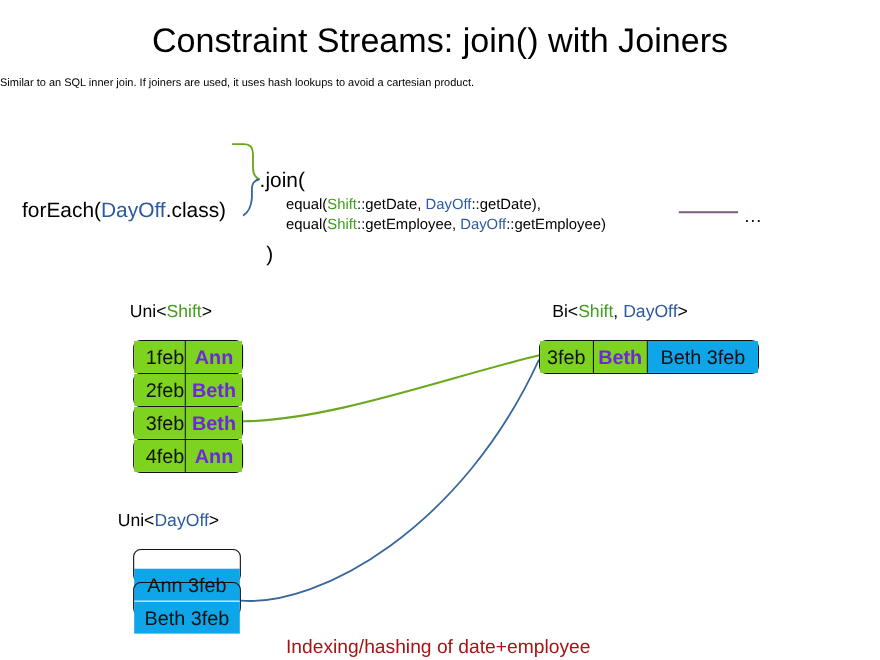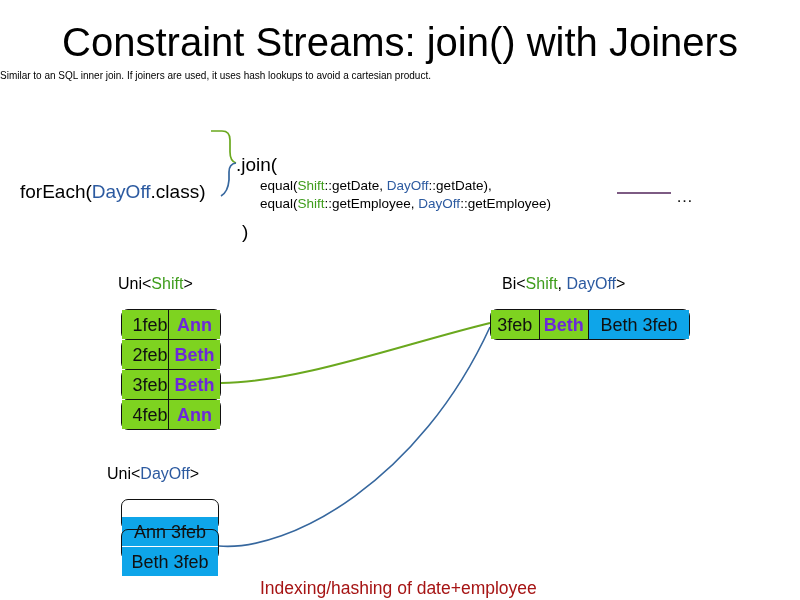--- a/index.html
+++ b/index.html
@@ -6,21 +6,21 @@
   body{
     width:800px;height:600px;background:#ffffff;
     font-family:"Liberation Sans", sans-serif;
     color:#000000;overflow:hidden;position:relative;
   }
   #stage{position:absolute;left:0;top:0;width:800px;height:600px;}
 
   
   .title{
     position:absolute;left:0;top:20px;width:800px;text-align:center;
-    font-size:40px;font-weight:400;letter-spacing:0px;line-height:1.1;
+    font-size:31px;font-weight:400;letter-spacing:0px;line-height:1.1;
     white-space:pre;
   }
   .subtitle{
     position:absolute;left:0;top:70px;width:800px;
     font-size:10px;font-weight:400;line-height:1.2;white-space:pre;
   }
 
   
   .code{position:absolute;font-size:19px;line-height:1;white-space:pre;}
   .code.small{font-size:13.5px;}

